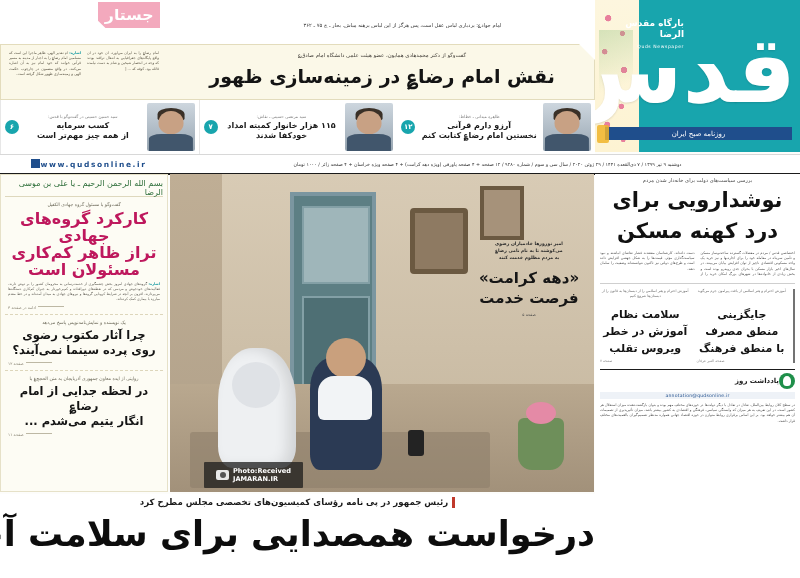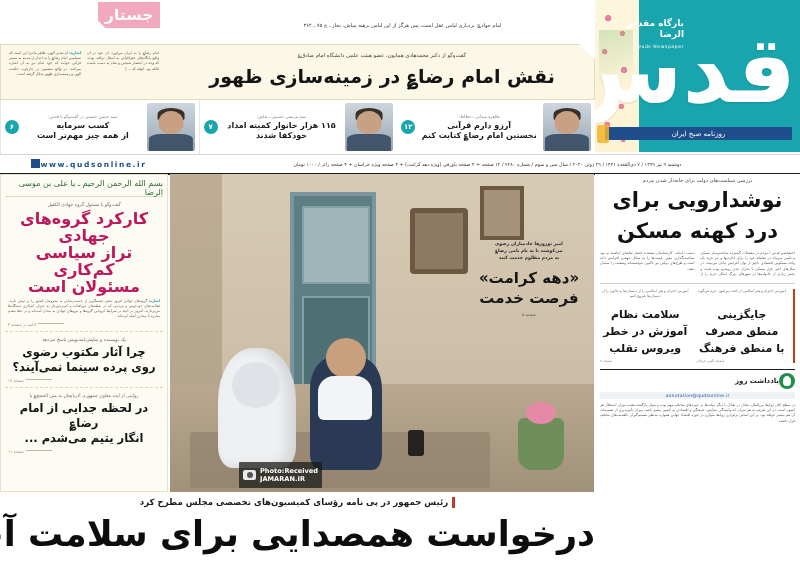--- a/index.html
+++ b/index.html
@@ -140,35 +140,35 @@
 
   
   .capbox{position:absolute;right:2px;top:66px;width:126px;text-align:center;direction:rtl;}
   .cap-kick{font-size:4.6px;line-height:7px;color:#2b2b2b;font-weight:bold;}
   .cap-big1{font-size:15px;font-weight:bold;color:#161616;margin-top:7px;line-height:20px;}
   .cap-big2{font-size:15px;font-weight:bold;color:#161616;line-height:20px;}
   .cap-more{font-size:4px;color:#4a4a4a;margin-top:4px;}
 
   
   .credit{position:absolute;left:34px;bottom:4px;height:26px;background:rgba(25,25,25,.74);
-    color:#fff;display:flex;align-items:center;gap:4px;padding:0 4px;direction:ltr;border-radius:1px;margin-left:35px;}
+    color:#fff;display:flex;align-items:center;gap:4px;padding:0 12px;direction:ltr;border-radius:1px;}
   .credit .cam{width:13px;height:10px;background:#e8e8e8;border-radius:2px;position:relative;}
   .credit .cam:after{content:"";position:absolute;left:4px;top:2px;width:6px;height:6px;border-radius:50%;background:#555;}
   .credit .ctxt{font-size:6.6px;line-height:8px;font-weight:bold;}
 
   
   .rightcol{position:absolute;right:0;top:174px;width:205px;height:404px;background:#ffffff;padding:3px 5px;box-sizing:border-box;}
   .rc-kick{font-size:5.2px;color:#4b4b4b;text-align:center;white-space:nowrap;overflow:hidden;}
   .rc-head{font-size:21px;font-weight:bold;color:#111;text-align:center;line-height:27px;margin-top:4px;}
   .rc-body{font-size:3.5px;line-height:5.2px;color:#4f4f4f;text-align:justify;margin-top:6px;
     column-count:2;column-gap:6px;max-height:62px;overflow:hidden;}
   .rc-rule{border-top:1px solid #cfcfcf;margin:6px 0 5px;}
   .rc-two{display:flex;direction:rtl;gap:6px;}
   .rc-cell{flex:1;text-align:center;}
-  .rc-cell.sep{border-right:2px solid #c2410c;padding-right:6px;}
+  .rc-cell.sep{border-right:2px solid #737373;padding-right:6px;}
   .rc-ckick{font-size:3.6px;line-height:5.2px;color:#6b6b6b;min-height:16px;}
   .rc-chead{font-size:11px;font-weight:bold;line-height:14px;color:#141414;margin-top:3px;}
   .rc-cmore{font-size:3.6px;color:#8a8a8a;margin-top:3px;text-align:left;}
 
   .yadasht{margin-top:6px;border-top:1px solid #1b1b1b;padding-top:3px;}
   .yd-top{display:flex;direction:rtl;align-items:center;justify-content:flex-start;gap:0;}
   .yd-label{font-size:7px;font-weight:bold;color:#1b1b1b;letter-spacing:1px;}
   .yd-logo{width:16px;height:16px;border-radius:50%;background:#1f8f4a;position:relative;}
   .yd-logo:after{content:"";position:absolute;left:4px;top:3px;width:8px;height:10px;background:#fff;border-radius:50% 50% 40% 40%;}
   .yd-mail{font-size:4.6px;color:#1f4e8c;text-align:center;background:#eef2f7;margin:3px 0;padding:1px 0;letter-spacing:.2px;}
@@ -278,21 +278,21 @@
       <span class="db-sq"></span><span>www.qudsonline.ir</span>
     </div>
   </div>
 
   <div class="leftcol">
     <div class="bismillah">بسم الله الرحمن الرحیم ـ یا علی بن موسی الرضا</div>
 
     <div class="lc-block">
       <div class="lc-kick">گفت‌وگو با مسئول گروه جهادی الکفیل</div>
       <div class="lc-head">کارکرد گروه‌های جهادی</div>
-      <div class="lc-head">تراز سیاسی کم‌کاری</div>
+      <div class="lc-head">تراز ظاهر کم‌کاری</div>
       <div class="lc-head">مسئولان است</div>
       <div class="lc-body">
         <span class="nb-lead">اشاره:</span>
         <span>گروه‌های جهادی امروز بخش چشمگیری از خدمت‌رسانی به محرومان کشور را بر دوش دارند، فعالیت‌های خودجوش و مردمی که در نقطه‌های دورافتاده و کم‌برخوردار به جبران کم‌کاری دستگاه‌ها می‌پردازند. افزون بر آنچه در شرایط کرونایی گروه‌ها و نیروهای جهادی به میدان آمده‌اند و در خط مقدم مبارزه با بیماری کمک کرده‌اند.</span>
       </div>
       <div class="lc-more">
         <span class="ln"></span><span>ادامه در صفحه ۳</span>
       </div>
     </div>
 

